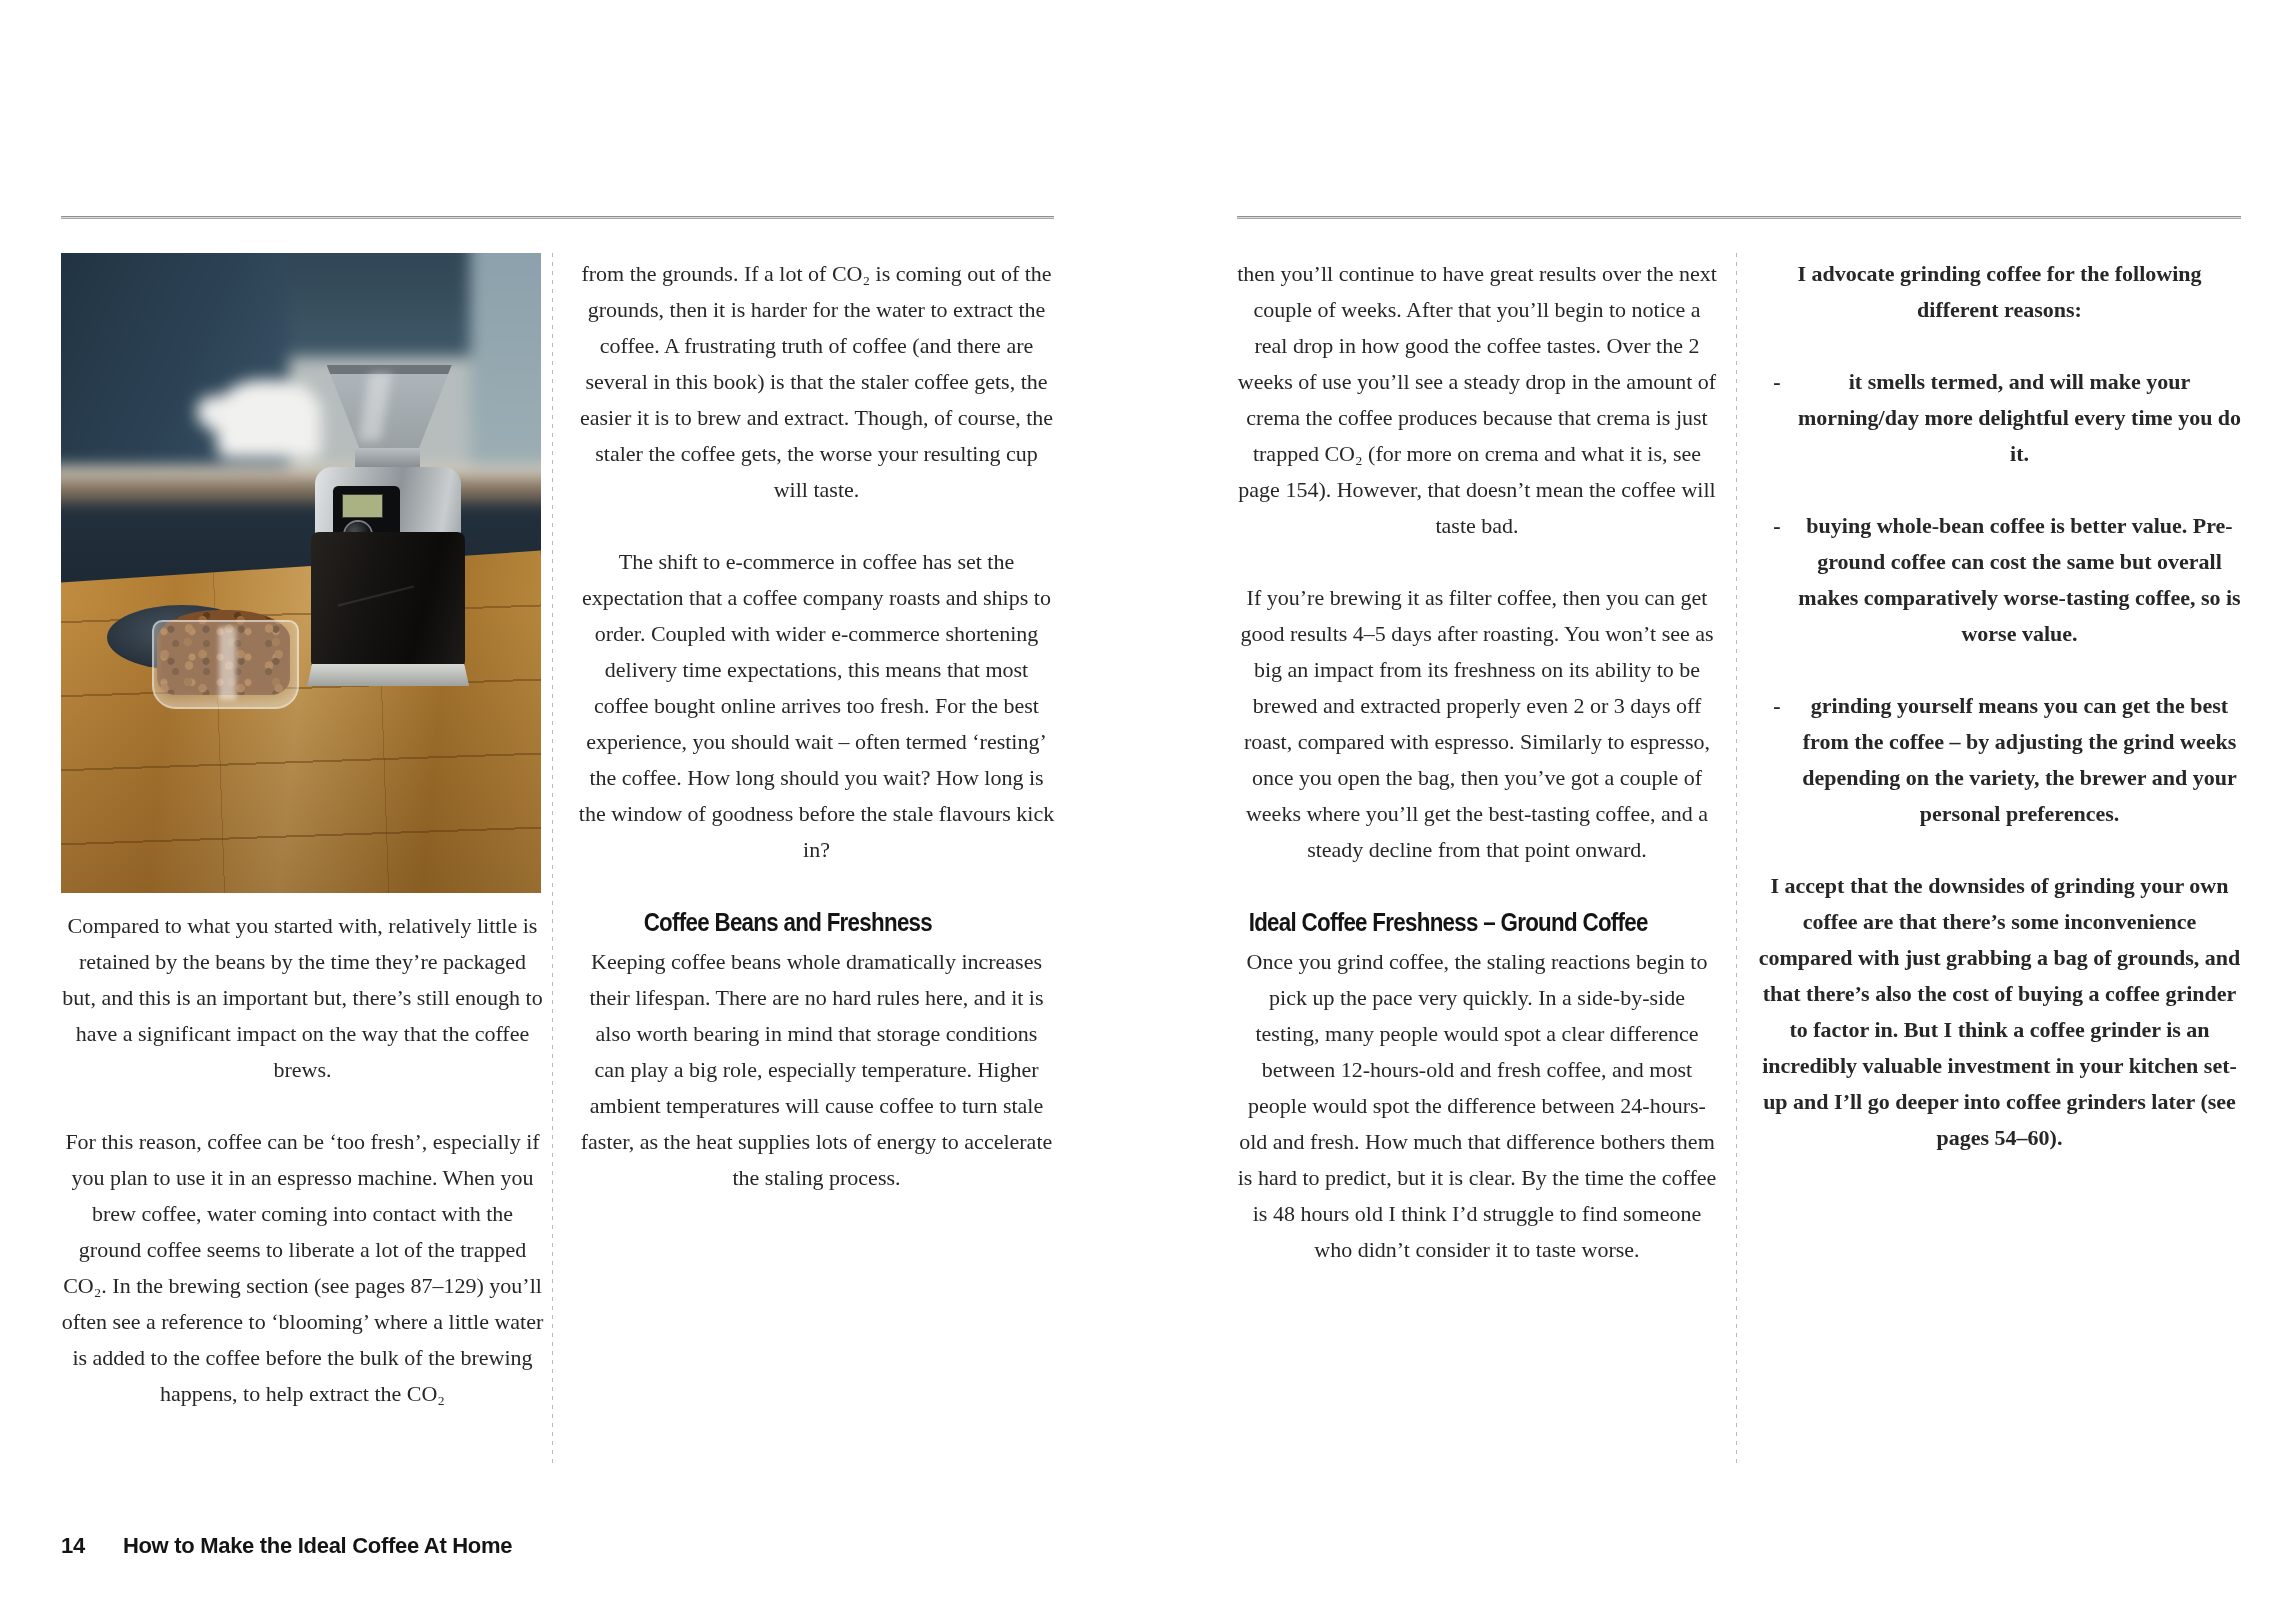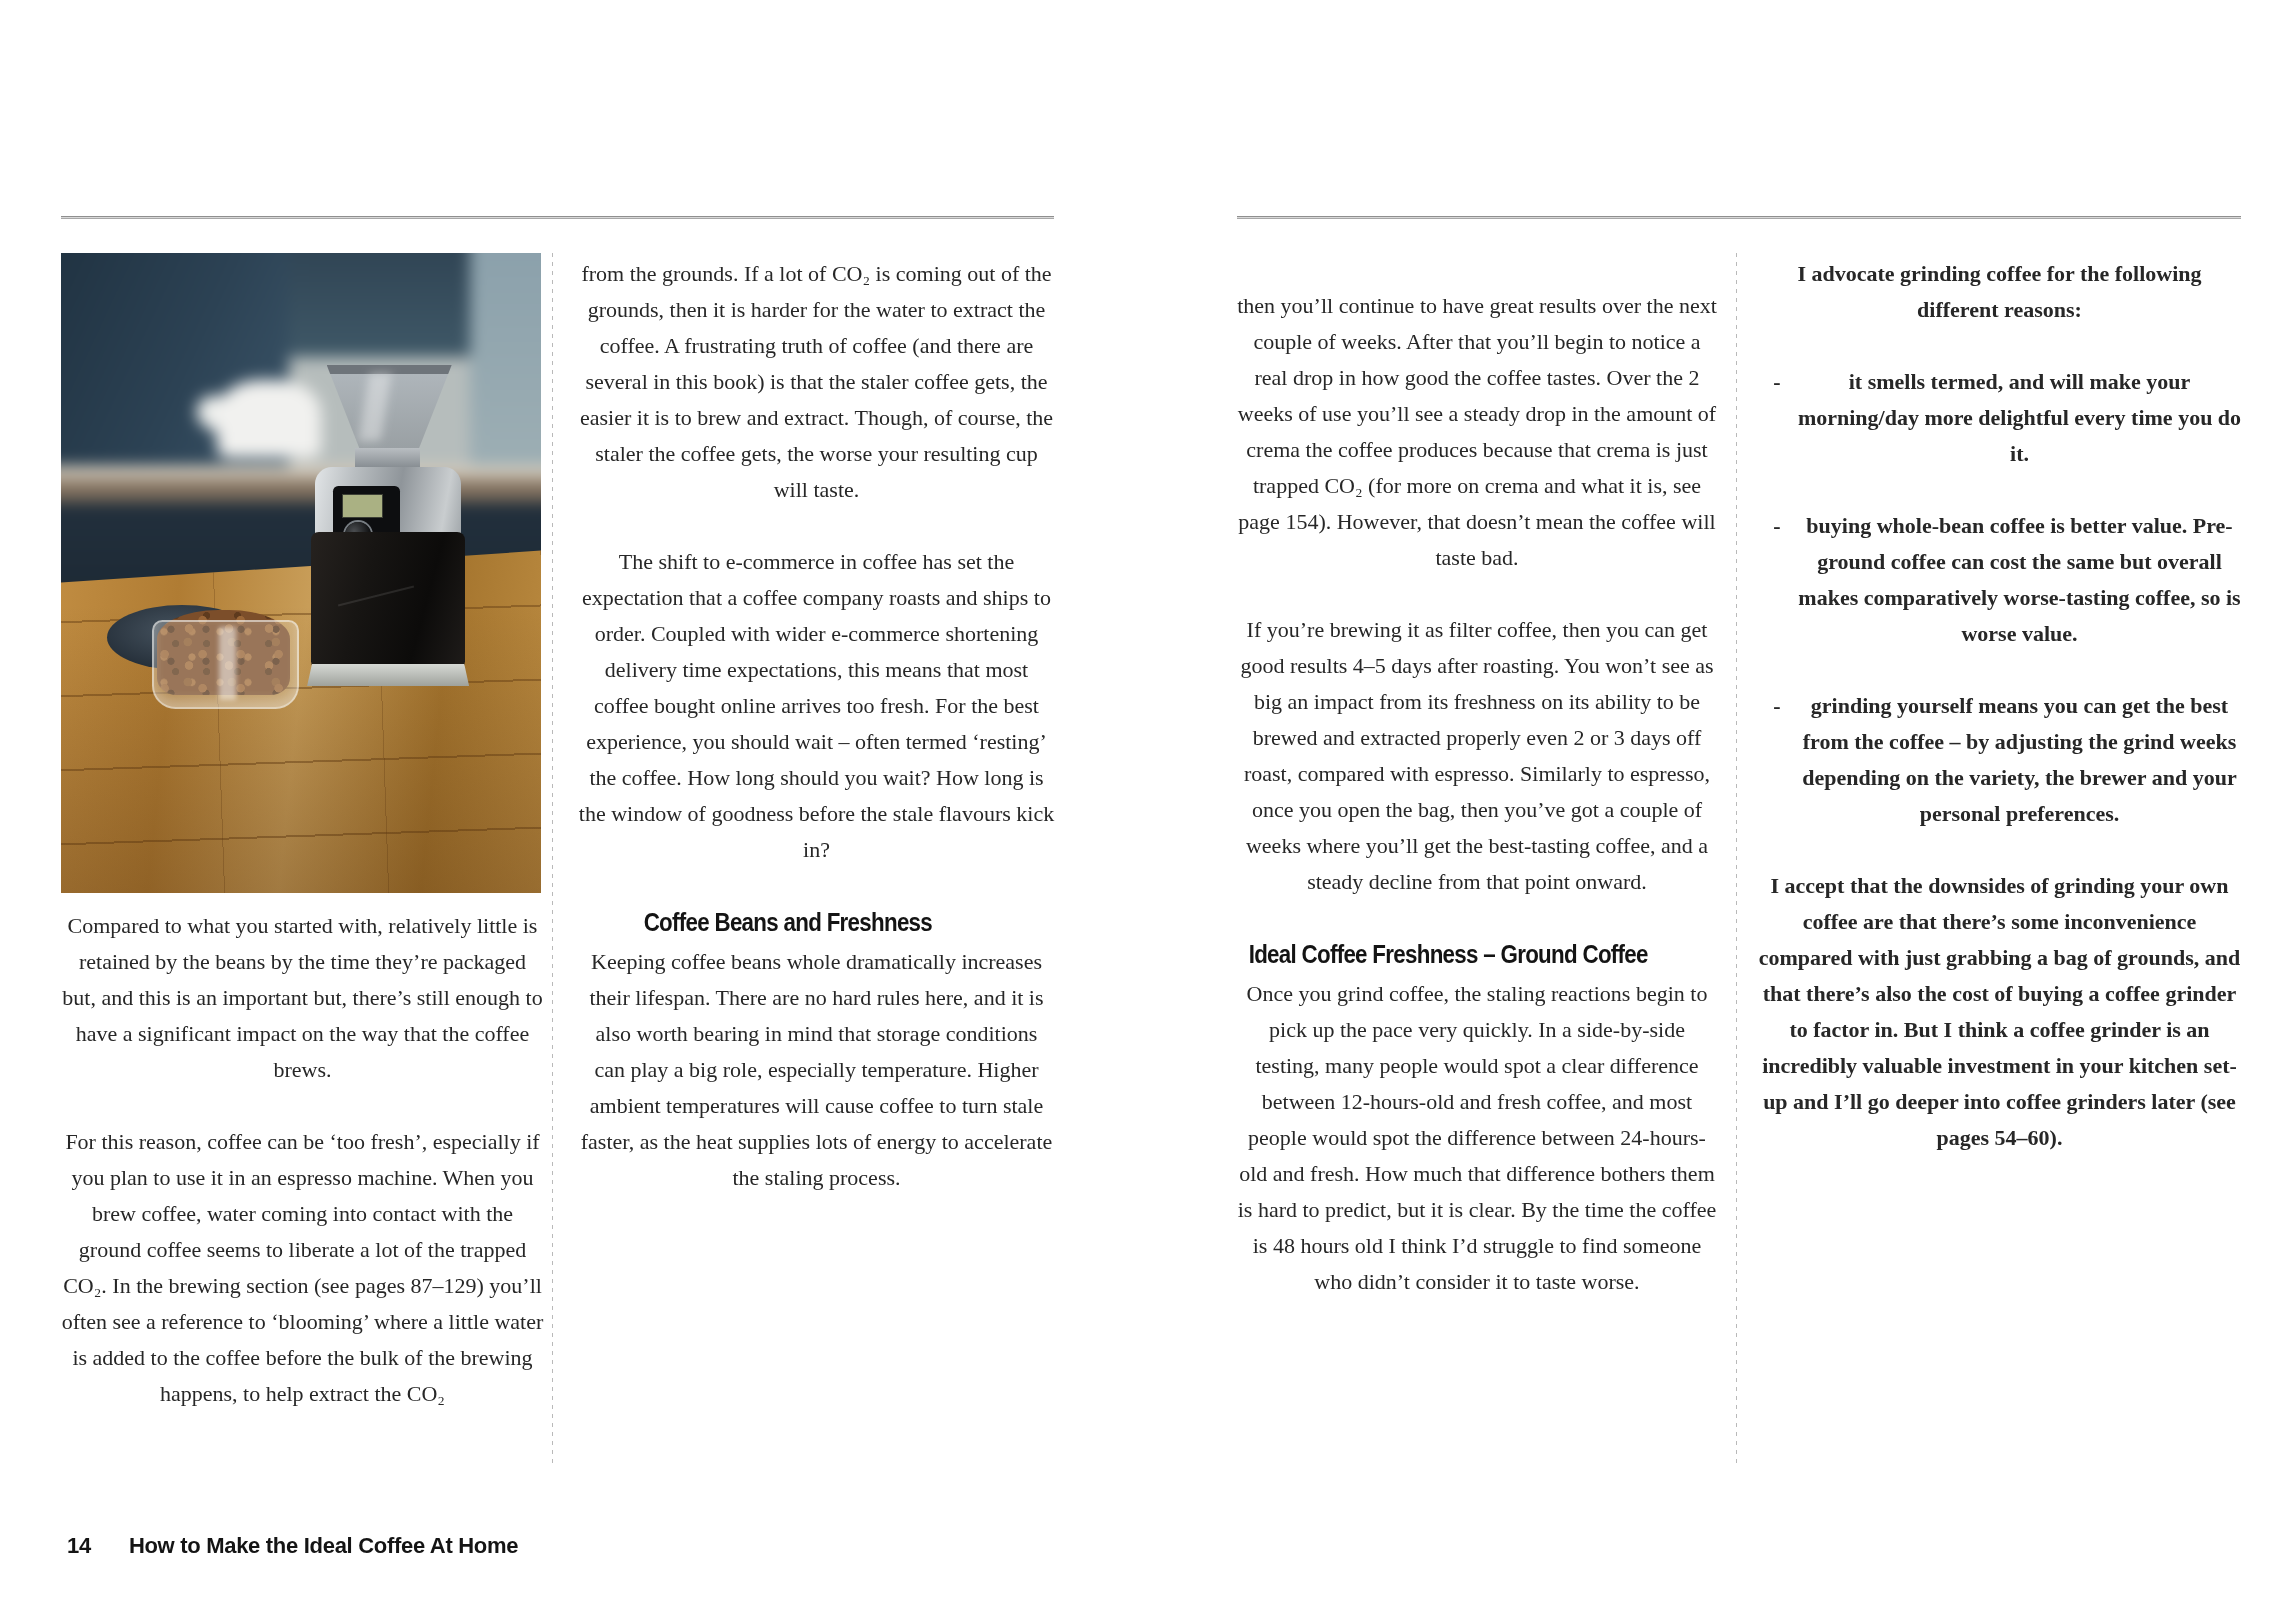--- a/index.html
+++ b/index.html
@@ -15,39 +15,39 @@
   
   .vsep{position:absolute;top:253px;height:1214px;width:1.3px;
     background-image:repeating-linear-gradient(to bottom,#b9b9b9 0 3.9px,transparent 3.9px 9px);}
   .vsep-left{left:552px;}
   .vsep-right{left:1736px;}
   
   .col{position:absolute;font-size:22px;line-height:36px;text-align:center;}
   .col p{margin:0 0 36px 0;}
   .lp-col1{left:61px;top:908px;width:483px;}
   .lp-col2{left:578px;top:256px;width:477px;}
-  .rp-col1{left:1237px;top:256px;width:480px;margin-top:32px;}
+  .rp-col1{left:1237px;top:256px;width:480px;}
   .rp-col2{left:1757px;top:256px;width:485px;font-weight:bold;}
   .heading{
     font-family:"Liberation Sans",sans-serif;font-weight:700;color:#141414;
     font-size:25.4px;line-height:36px;letter-spacing:-0.8px;margin:0 0 3.9px 0;
     transform:scaleX(.88);transform-origin:left center;white-space:nowrap;
   }
   
   .bullet{display:flex;margin:0 0 36px 0;}
   .bullet .dash{width:40px;flex:0 0 40px;}
   .bullet .btext{flex:1;}
   
   .footer{
     position:absolute;top:1533px;display:flex;align-items:baseline;
     font-family:"Liberation Sans",sans-serif;font-weight:700;font-size:22px;color:#141414;
     letter-spacing:-0.3px;
   }
   .footer-left{left:61px;width:993px;}
-  .footer-left .pagenum{margin-right:38px;margin-left:6px;}
+  .footer-left .pagenum{margin-right:38px;}
   .footer-right{left:1237px;width:1004px;justify-content:flex-end;}
   .footer-right .pagenum{margin-left:38px;}
   
   .photo{position:absolute;left:61px;top:253px;width:480px;height:640px;margin:0;
          overflow:hidden;background:#b2b9b9;}
   .ph-bg{position:absolute;inset:-19.6px;filter:blur(7.2px);}
   .ph-wall{position:absolute;left:0;top:78px;width:100%;height:209px;background:#b6bdbc;}
   .ph-topcab{position:absolute;left:0;top:0;width:100%;height:124px;
     background:linear-gradient(to bottom,#2e4252,#3f5867);}
   .ph-leftcab{position:absolute;left:0;top:0;width:248px;height:274px;

